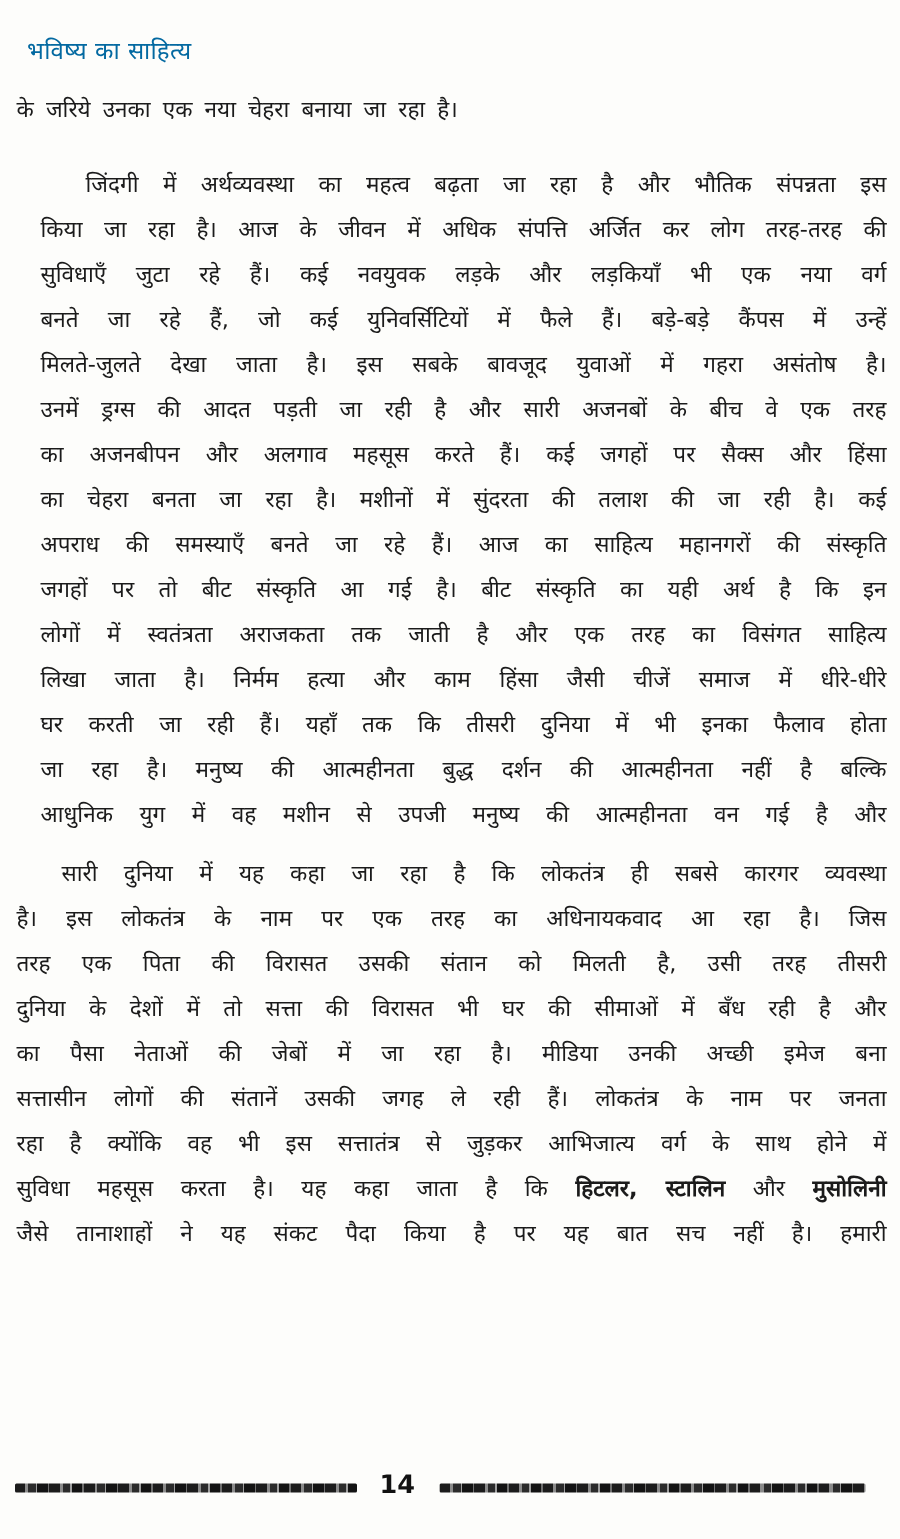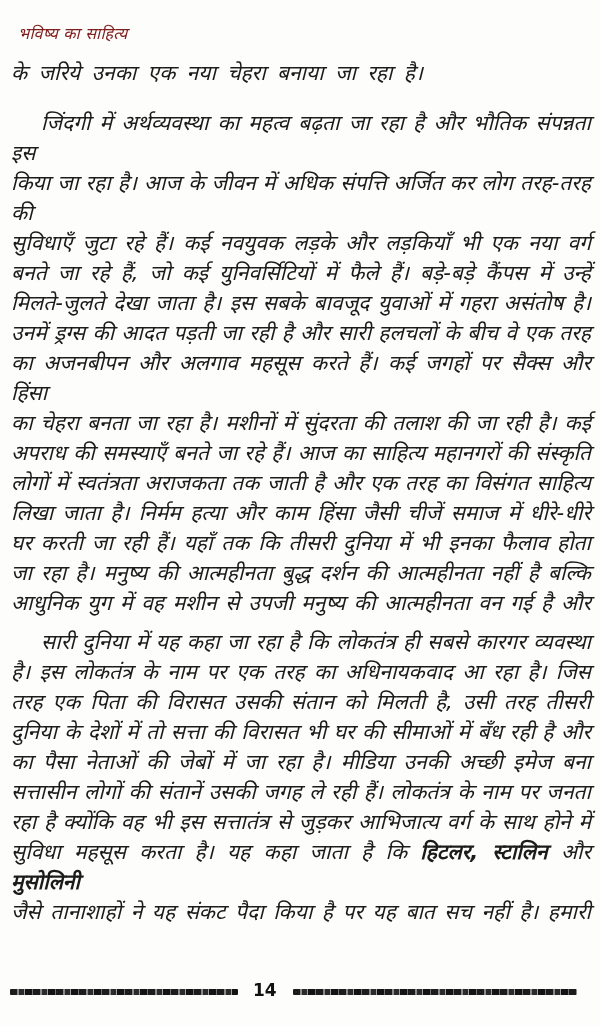--- a/index.html
+++ b/index.html
@@ -13,37 +13,35 @@
     width: 600px; height: 1026px;
     background: #fdfdfb;
     color: #1b1b1b;
     overflow: hidden;
   }
   .running-header {
     position: absolute;
     left: 18px; top: 22px;
     font-size: 16px;
     letter-spacing: 0.2px;
-    color: #7f1d1d;
-    font-style: italic;
+    color: #0369a1;
   }
   .textblock {
     position: absolute;
     left: 11px; right: 9px; top: 58px;
   }
   .para { margin: 0; }
-  .textblock .para:nth-child(2) { margin-top: 20px; }
+  .textblock .para:nth-child(2) { margin-top: 20px; margin-left: 16px; }
   .textblock .para:nth-child(3) { margin-top: 9px; }
   .textblock .para:first-child .pline { word-spacing: 0.22em; }
   .pline {
-    font-size: 21px;
+    font-size: 15px;
     line-height: 30px;
     text-align: justify;
     text-align-last: justify;
-    font-style: italic;
   }
   .pline.flush { text-align-last: left; }
   .pline.indent { text-indent: 30px; }
   .pline b { font-weight: bold; }
   .footer {
     position: absolute;
     left: 10px; right: 23px; top: 983px;
     height: 18px;
     display: flex;
     align-items: center;
@@ -81,24 +79,25 @@
   <div class="textblock">
       <div class="para">
         <div class="pline flush"><span>के जरिये उनका एक नया चेहरा बनाया जा रहा है।</span></div>
       </div>
       <div class="para">
         <div class="pline indent"><span>जिंदगी में अर्थव्यवस्था का महत्व बढ़ता जा रहा है और भौतिक संपन्नता इस</span></div>
         <div class="pline"><span>किया जा रहा है। आज के जीवन में अधिक संपत्ति अर्जित कर लोग तरह-तरह की</span></div>
         <div class="pline"><span>सुविधाएँ जुटा रहे हैं। कई नवयुवक लड़के और लड़कियाँ भी एक नया वर्ग</span></div>
         <div class="pline"><span>बनते जा रहे हैं, जो कई युनिवर्सिटियों में फैले हैं। बड़े-बड़े कैंपस में उन्हें</span></div>
         <div class="pline"><span>मिलते-जुलते देखा जाता है। इस सबके बावजूद युवाओं में गहरा असंतोष है।</span></div>
-        <div class="pline"><span>उनमें ड्रग्स की आदत पड़ती जा रही है और सारी हलचलों के बीच वे एक तरह</span></div>
+        <div class="pline"><span>उनमें ड्रग्स की आदत पड़ती जा रही है और सारी अजनबों के बीच वे एक तरह</span></div>
         <div class="pline"><span>का अजनबीपन और अलगाव महसूस करते हैं। कई जगहों पर सैक्स और हिंसा</span></div>
         <div class="pline"><span>का चेहरा बनता जा रहा है। मशीनों में सुंदरता की तलाश की जा रही है। कई</span></div>
         <div class="pline"><span>अपराध की समस्याएँ बनते जा रहे हैं। आज का साहित्य महानगरों की संस्कृति</span></div>
+        <div class="pline"><span>जगहों पर तो बीट संस्कृति आ गई है। बीट संस्कृति का यही अर्थ है कि इन</span></div>
         <div class="pline"><span>लोगों में स्वतंत्रता अराजकता तक जाती है और एक तरह का विसंगत साहित्य</span></div>
         <div class="pline"><span>लिखा जाता है। निर्मम हत्या और काम हिंसा जैसी चीजें समाज में धीरे-धीरे</span></div>
         <div class="pline"><span>घर करती जा रही हैं। यहाँ तक कि तीसरी दुनिया में भी इनका फैलाव होता</span></div>
         <div class="pline"><span>जा रहा है। मनुष्य की आत्महीनता बुद्ध दर्शन की आत्महीनता नहीं है बल्कि</span></div>
         <div class="pline"><span>आधुनिक युग में वह मशीन से उपजी मनुष्य की आत्महीनता वन गई है और</span></div>
       </div>
       <div class="para">
         <div class="pline indent"><span>सारी दुनिया में यह कहा जा रहा है कि लोकतंत्र ही सबसे कारगर व्यवस्था</span></div>
         <div class="pline"><span>है। इस लोकतंत्र के नाम पर एक तरह का अधिनायकवाद आ रहा है। जिस</span></div>
         <div class="pline"><span>तरह एक पिता की विरासत उसकी संतान को मिलती है, उसी तरह तीसरी</span></div>

